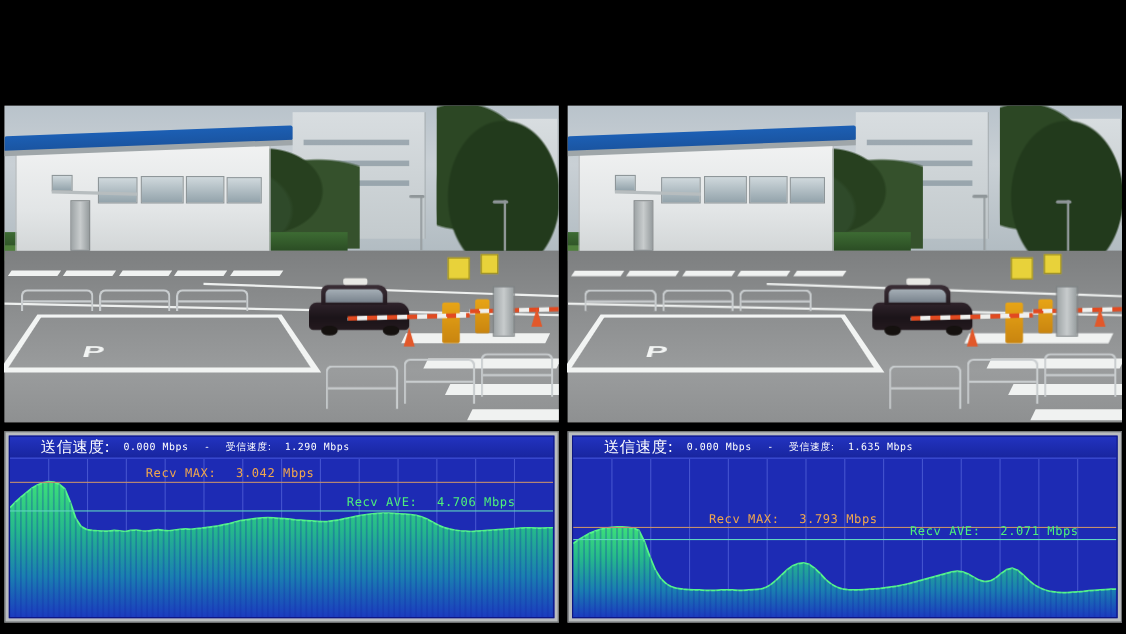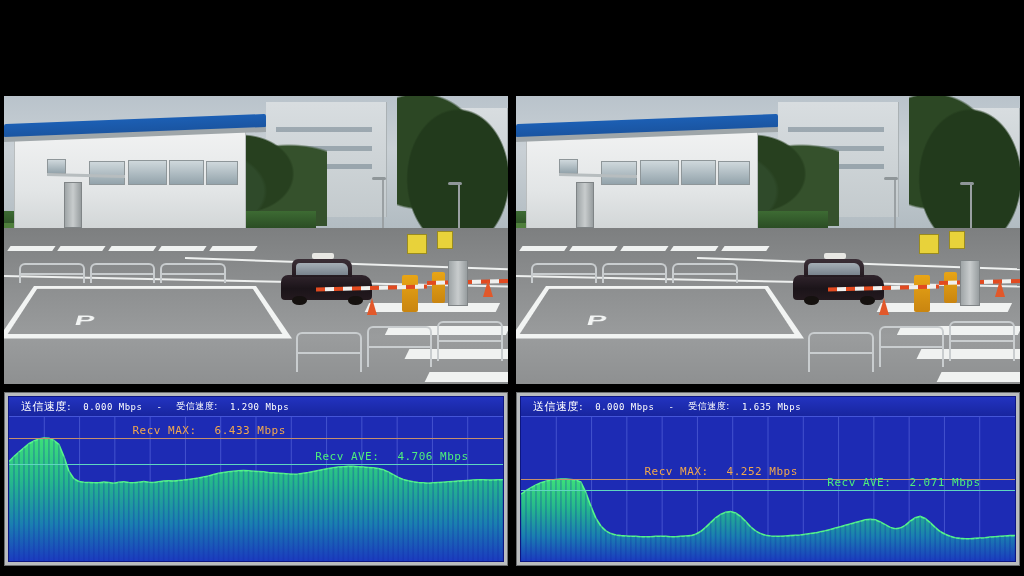--- a/index.html
+++ b/index.html
@@ -200,21 +200,21 @@
   }
   .graph-head {
     position:relative; height:20px; width:100%;
     background:linear-gradient(180deg,#2233c0,#18259f);
     border-bottom:1px solid #4455d8;
     display:flex; align-items:center; white-space:nowrap;
     font-family:"DejaVu Sans Mono", monospace;
     font-size:9px; color:#ffffff; letter-spacing:0.5px;
   }
   .graph-head span { display:inline-block; }
-  .hd-jp { padding-left:12px; font-family:"DejaVu Sans", sans-serif; font-size:11px; }
+  .hd-jp { padding-left:28px; font-family:"DejaVu Sans", sans-serif; font-size:14px; }
   .hd-val { padding-left:12px; }
   .hd-dash { padding-left:14px; }
   .hd-jp2 { padding-left:14px; font-family:"DejaVu Sans", sans-serif; font-size:9px; }
   .hd-val2 { padding-left:12px; }
 
   .plot {
     position:absolute; left:0; top:20px; right:0; bottom:0;
     overflow:hidden;
   }
   .maxline {
@@ -454,21 +454,21 @@
               <line x1="474.74747474747477" x2="474.74747474747477" y1="65.35714285714286" y2="150" stroke="rgba(20,45,170,.30)" stroke-width="1.6"></line>
               <line x1="479.7979797979798" x2="479.7979797979798" y1="65.35714285714286" y2="150" stroke="rgba(20,45,170,.30)" stroke-width="1.6"></line>
               <line x1="484.8484848484849" x2="484.8484848484849" y1="65.71428571428571" y2="150" stroke="rgba(20,45,170,.30)" stroke-width="1.6"></line>
               <line x1="489.8989898989899" x2="489.8989898989899" y1="65.71428571428571" y2="150" stroke="rgba(20,45,170,.30)" stroke-width="1.6"></line>
               <line x1="494.949494949495" x2="494.949494949495" y1="65.35714285714286" y2="150" stroke="rgba(20,45,170,.30)" stroke-width="1.6"></line>
               <line x1="500" x2="500" y1="65.35714285714286" y2="150" stroke="rgba(20,45,170,.30)" stroke-width="1.6"></line>
             </svg>
           <div class="maxline" style="top: 14.5%;"></div>
           <div class="aveline" style="top: 32.5238%;"></div>
           <div class="lbl lbl-max" style="top: calc(14.5% - 14px); left: 25%;">
-            <span>Recv MAX:</span><span class="v">6.433 Mbps</span>
+            <span>Recv MAX:</span><span class="v">3.042 Mbps</span>
           </div>
           <div class="lbl lbl-ave" style="top: calc(32.5238% - 14px); left: 62%;">
             <span>Recv AVE:</span><span class="v">4.706 Mbps</span>
           </div>
         </div>
       </div>
     </div>
   </div>
 
   <div class="panel panel-right">
@@ -685,21 +685,21 @@
               <line x1="474.74747474747477" x2="474.74747474747477" y1="125" y2="150" stroke="rgba(20,45,170,.30)" stroke-width="1.6"></line>
               <line x1="479.7979797979798" x2="479.7979797979798" y1="124.64285714285714" y2="150" stroke="rgba(20,45,170,.30)" stroke-width="1.6"></line>
               <line x1="484.8484848484849" x2="484.8484848484849" y1="124.28571428571429" y2="150" stroke="rgba(20,45,170,.30)" stroke-width="1.6"></line>
               <line x1="489.8989898989899" x2="489.8989898989899" y1="123.92857142857143" y2="150" stroke="rgba(20,45,170,.30)" stroke-width="1.6"></line>
               <line x1="494.949494949495" x2="494.949494949495" y1="123.57142857142857" y2="150" stroke="rgba(20,45,170,.30)" stroke-width="1.6"></line>
               <line x1="500" x2="500" y1="123.57142857142857" y2="150" stroke="rgba(20,45,170,.30)" stroke-width="1.6"></line>
             </svg>
           <div class="maxline" style="top: 43.0714%;"></div>
           <div class="aveline" style="top: 50.6905%;"></div>
           <div class="lbl lbl-max" style="top: calc(43.0714% - 14px); left: 25%;">
-            <span>Recv MAX:</span><span class="v">4.252 Mbps</span>
+            <span>Recv MAX:</span><span class="v">3.793 Mbps</span>
           </div>
           <div class="lbl lbl-ave" style="top: calc(50.6905% - 14px); left: 62%;">
             <span>Recv AVE:</span><span class="v">2.071 Mbps</span>
           </div>
         </div>
       </div>
     </div>
   </div>
 </div>
 

